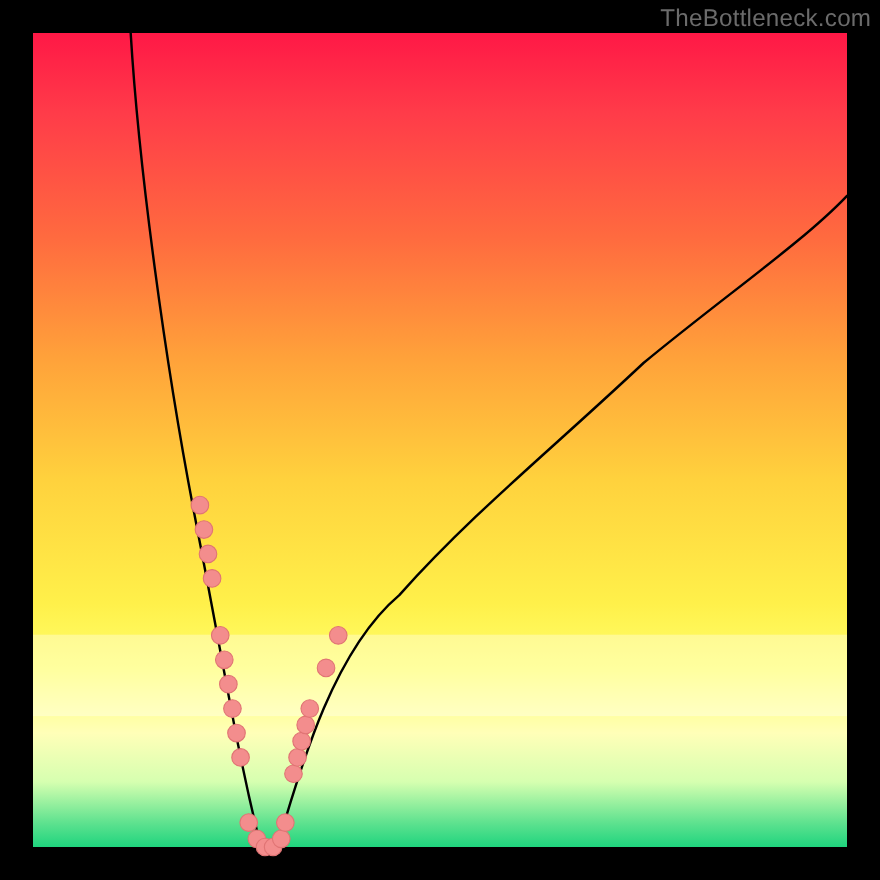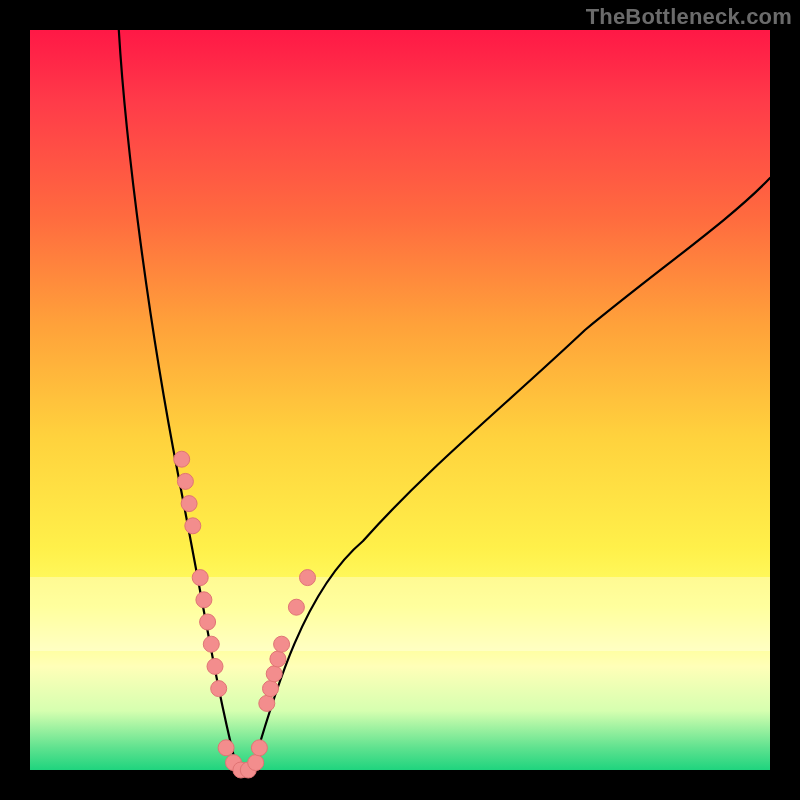--- a/index.html
+++ b/index.html
@@ -43,21 +43,21 @@
     left: 0;
     width: 100%;
     background: rgba(255,255,255,0.35);
   }
   .watermark {
     position: absolute;
     top: 4px;
     right: 8px;
     color: #6b6b6b;
     font-size: 22px;
-    font-weight: 700;
+    font-weight: 400;
     letter-spacing: 0.2px;
     user-select: none;
   }
   svg.curves {
     position: absolute;
     left: 0;
     top: 0;
     width: 740px;
     height: 740px;
     overflow: visible;

